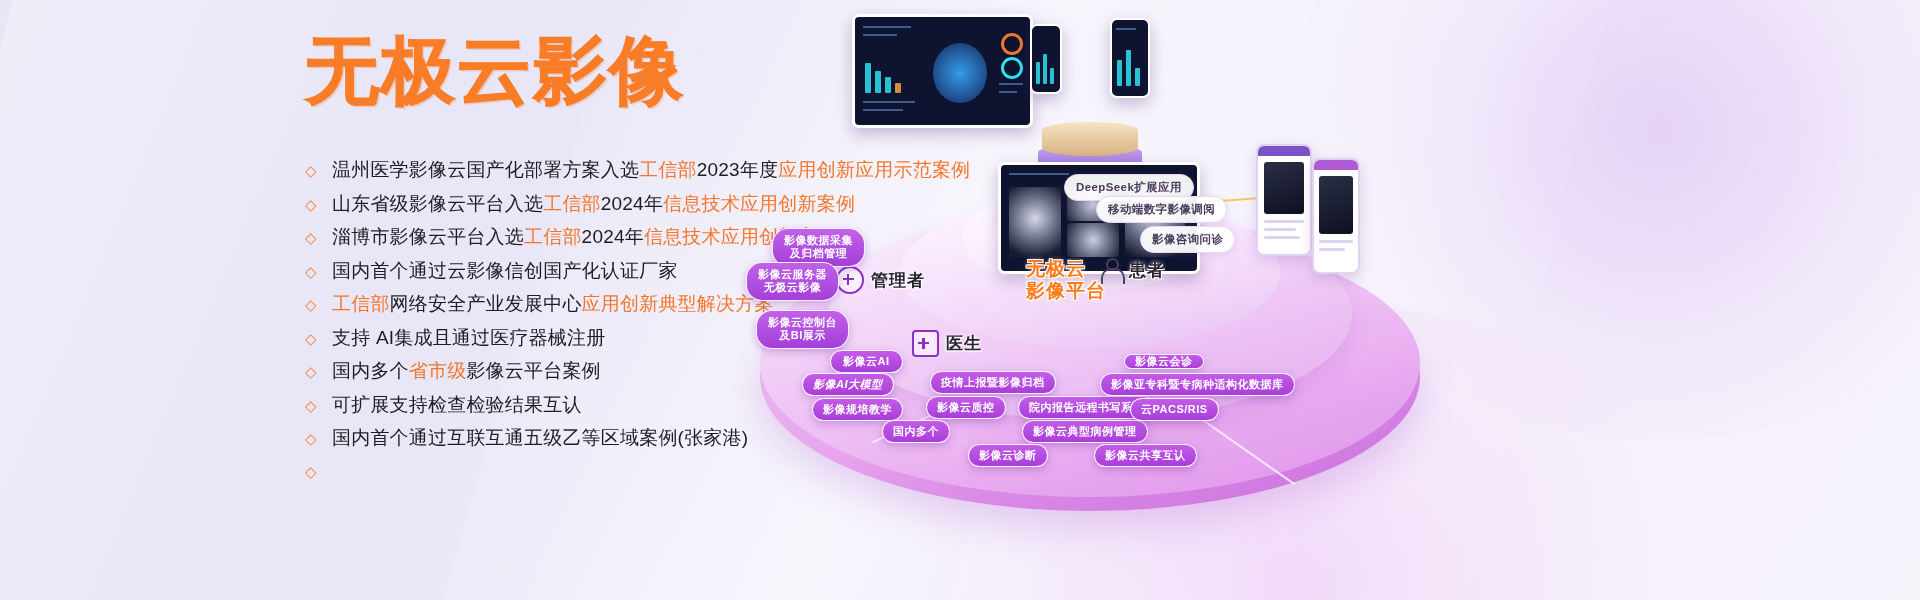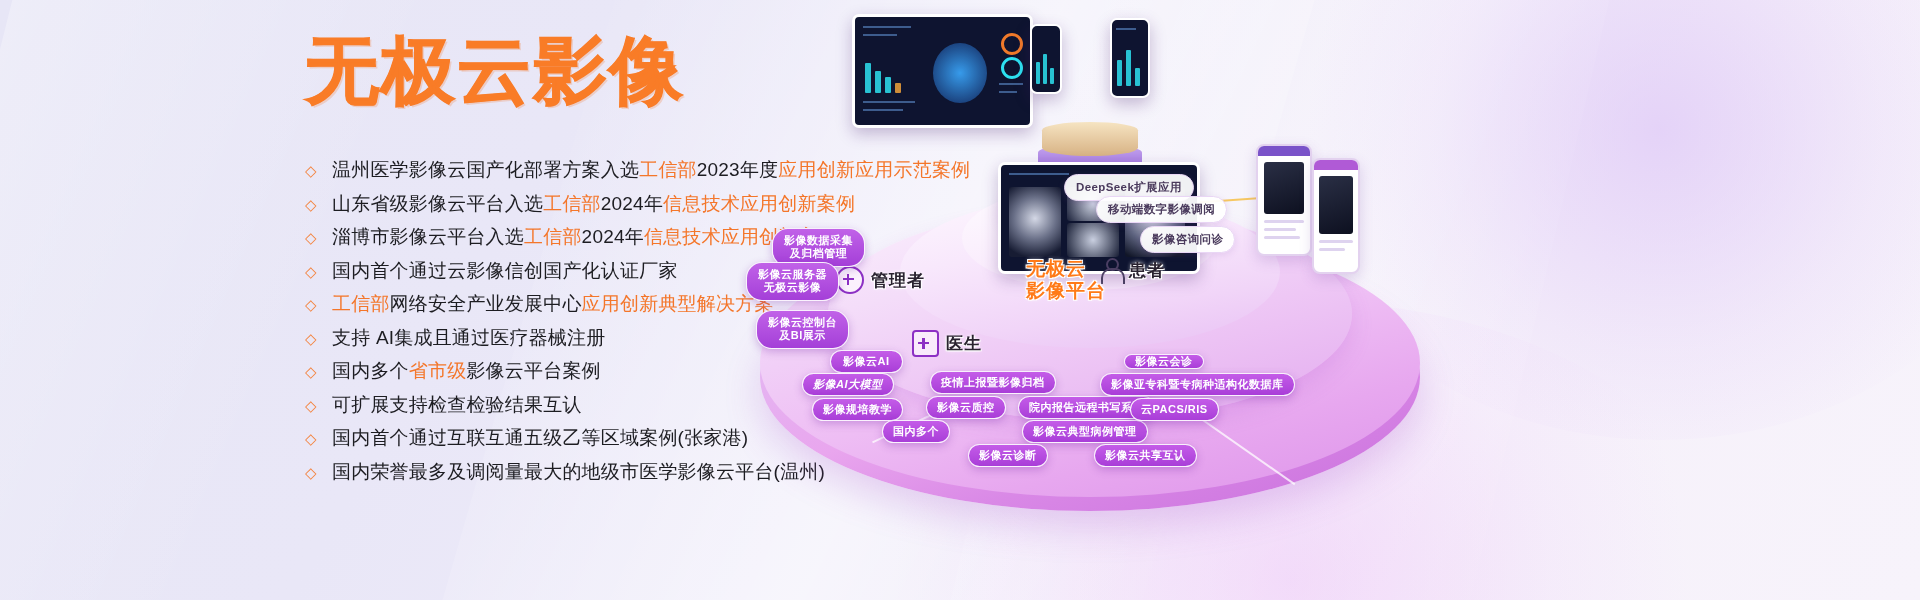--- a/index.html
+++ b/index.html
@@ -263,21 +263,20 @@
         <div class="blt">
           <span class="dia">◇</span>
           <span class="tx">可扩展支持检查检验结果互认</span>
         </div>
         <div class="blt">
           <span class="dia">◇</span>
           <span class="tx">国内首个通过互联互通五级乙等区域案例(张家港)</span>
         </div>
         <div class="blt">
           <span class="dia">◇</span>
-          <span class="tx">国内荣誉最多及调阅量最大的地级市医学影像云平台(温州)</span>
         </div>
       </div>
   </div>
 
   <div id="art">
 
     <div class="conn" style="left:258px;top:252px;width:78px;transform:rotate(-18deg);"></div>
     <div class="conn" style="left:250px;top:290px;width:70px;transform:rotate(8deg);"></div>
     <div class="conn" style="left:448px;top:215px;width:96px;transform:rotate(22deg);"></div>
     <div class="conn" style="left:448px;top:205px;width:110px;transform:rotate(-4deg);"></div>

